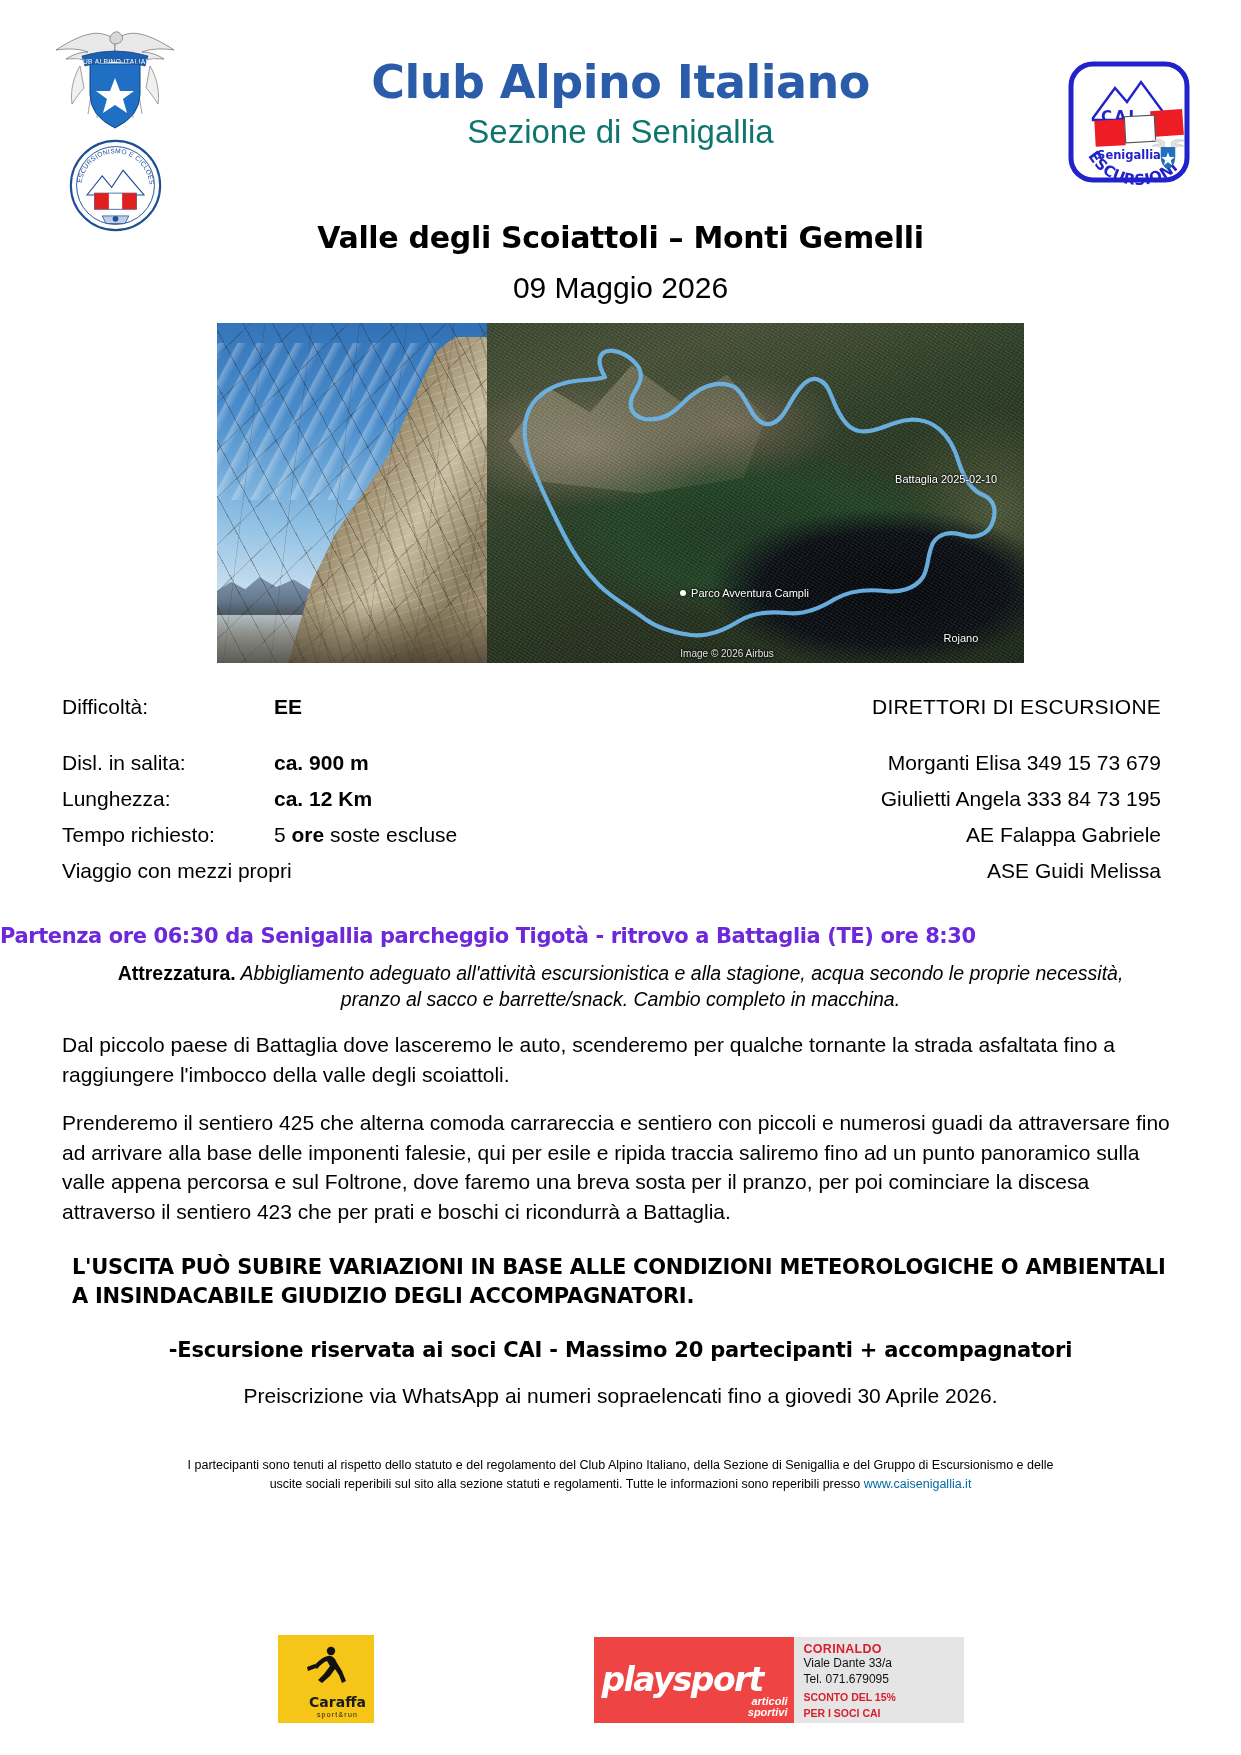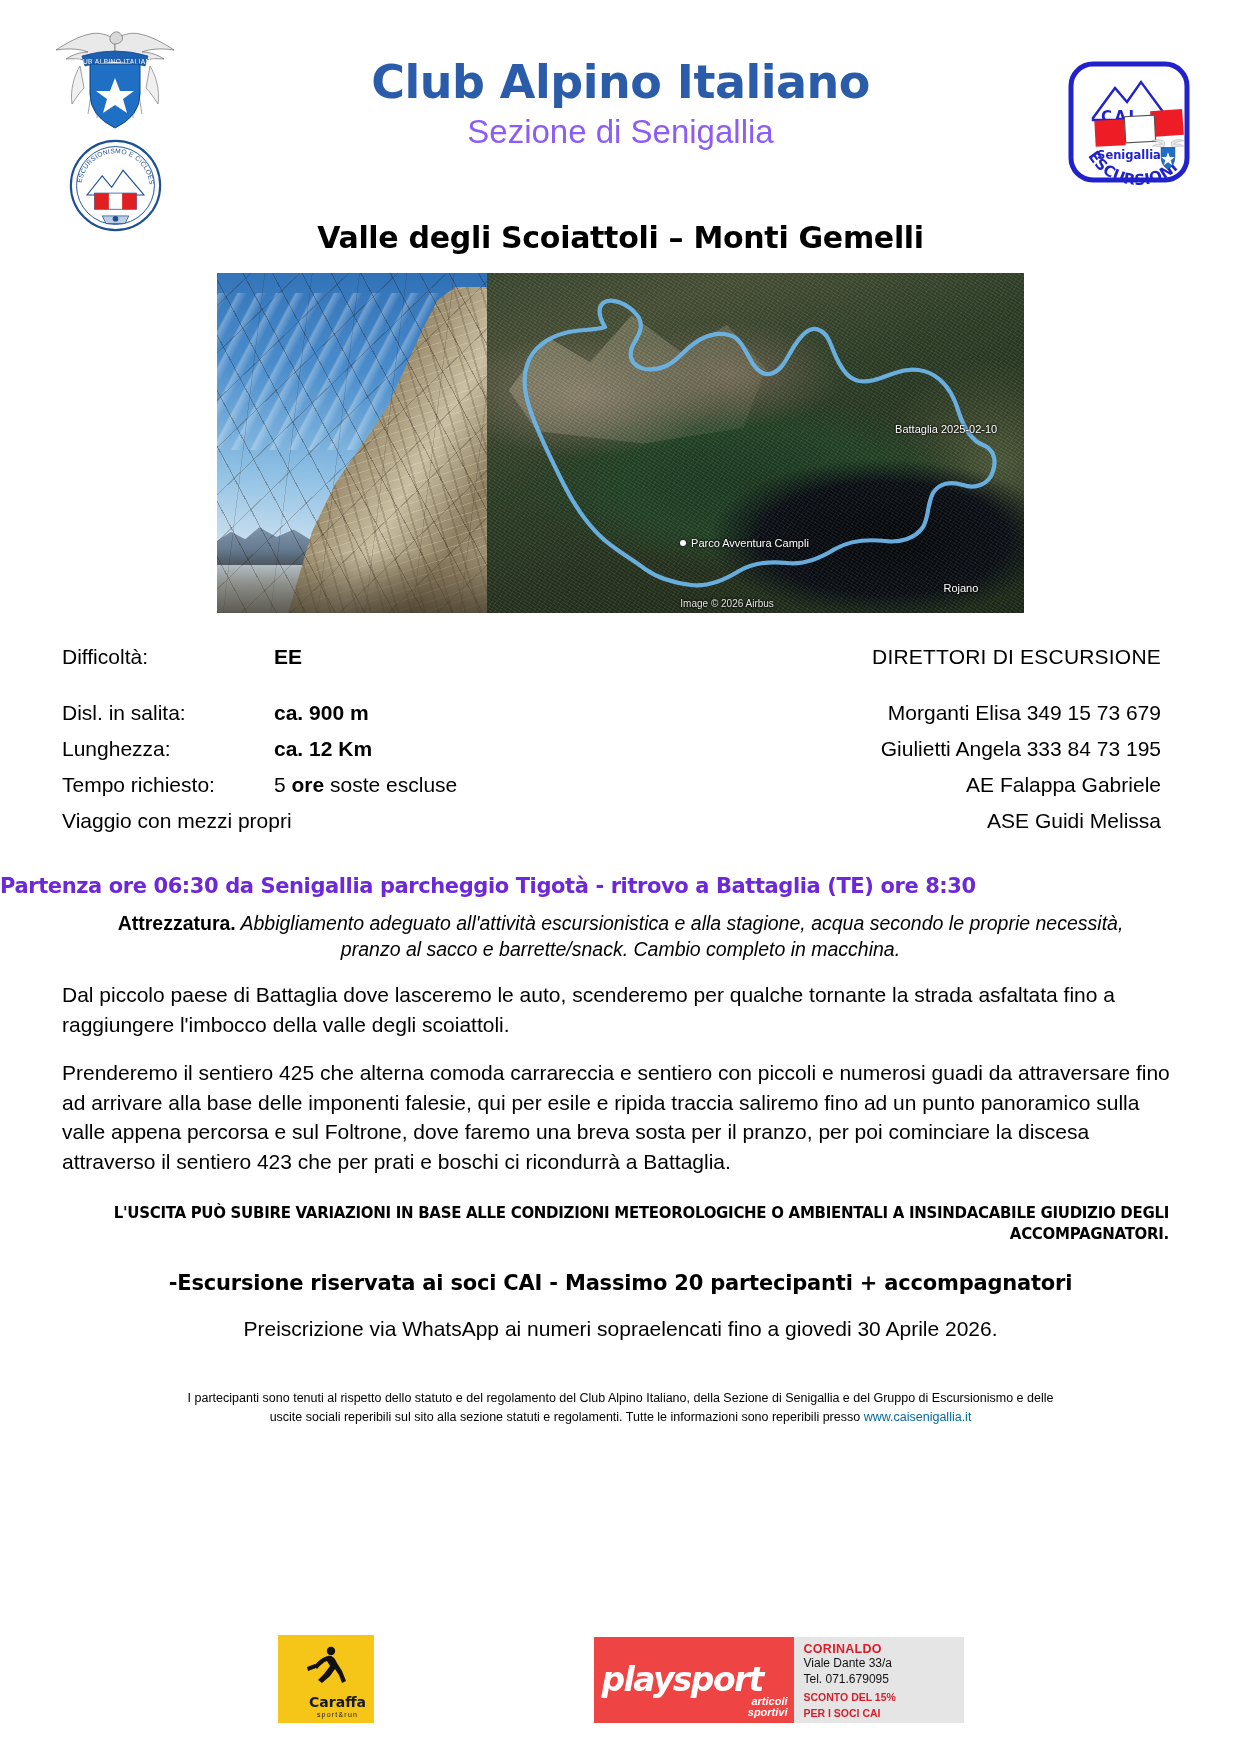--- a/index.html
+++ b/index.html
@@ -34,21 +34,21 @@
     font-family: "DejaVu Sans", sans-serif;
     font-weight: bold;
     font-size: 46px;
     color: #2a5caa;
     letter-spacing: -0.5px;
     line-height: 1.05;
   }
   .title-sub {
     font-family: "Liberation Sans", sans-serif;
     font-size: 33px;
-    color: #8b5cf6;
+    color: #0f766e;
     margin-top: 8px;
     line-height: 1.1;
   }
 
   .logo-right {
     position: absolute; right: 48px; top: 58px;
     width: 128px; height: 128px;
   }
 
   
@@ -203,23 +203,23 @@
   .body-p {
     margin: 18px 62px 0 62px;
     font-size: 21px;
     line-height: 1.42;
     text-align: left;
   }
 
   
   .warning {
     margin: 26px 72px 0 72px;
-    text-align:right;
+    text-align:left;
     font-weight:bold;
-    font-size: 15px;
+    font-size: 21px;
     font-family:"DejaVu Sans", sans-serif;
     line-height: 1.4;
     letter-spacing:-0.3px;
   }
   .reserved {
     margin: 26px auto 0 auto;
     text-align:center;
     font-weight:bold;
     font-size: 21px;
     font-family:"DejaVu Sans", sans-serif;
@@ -355,20 +355,21 @@
       <g transform="translate(86,78) scale(0.34)">
         <path d="M40 18 C30 10 16 8 2 14 C16 14 26 18 32 24 C22 22 12 24 4 30 C18 28 30 32 38 38 Z" fill="#e6e6e6" stroke="#8a8a8a" stroke-width="1"></path>
         <path d="M60 18 C70 10 84 8 98 14 C84 14 74 18 68 24 C78 22 88 24 96 30 C82 28 70 32 62 38 Z" fill="#e6e6e6" stroke="#8a8a8a" stroke-width="1"></path>
         <path d="M30 34 L70 34 L70 62 Q70 86 50 98 Q30 86 30 62 Z" fill="#1f6fc4" stroke="#10457f" stroke-width="2"></path>
         <path d="M50 48 L55 62 L70 62 L58 71 L62 86 L50 77 L38 86 L42 71 L30 62 L45 62 Z" fill="#ffffff"></path>
       </g>
     </svg>
   </div>
 
   <div class="excursion-title">Valle degli Scoiattoli – Monti Gemelli</div>
+  <div class="excursion-date">09 Maggio 2026</div>
 
   <div class="images">
 
     <div class="photo">
       <div class="sky"></div>
       <div class="cirrus"></div>
       <div class="far-mtn"></div>
       <div class="rock"></div>
       <div class="rock-tex"></div>
       <div class="branches"></div>

